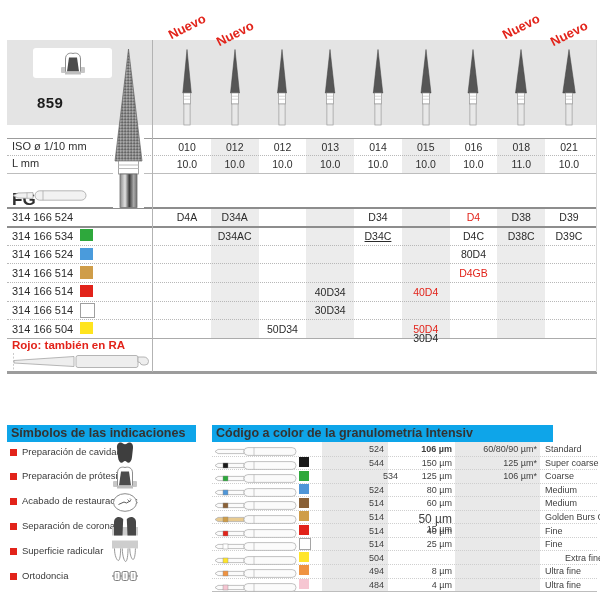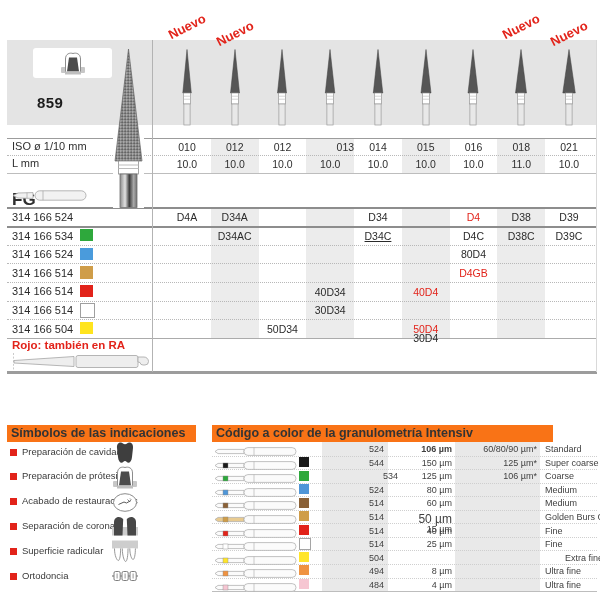--- a/index.html
+++ b/index.html
@@ -12,21 +12,21 @@
   #series{left:37px;top:94px;font-size:15px;font-weight:bold;color:#1c1c1c;z-index:2;letter-spacing:0.4px;}
   #vline{left:152px;top:40px;width:1px;height:332px;background:#b3b3b3;z-index:3;}
   #vline-r{left:596px;top:40px;width:1px;height:332px;background:#d9d9d9;z-index:3;}
   #iso-label{left:12px;top:140px;font-size:11px;z-index:2;}
   #l-label{left:12px;top:157px;font-size:11px;z-index:2;}
   #fg-label{left:12px;top:175px;font-size:17px;font-weight:bold;z-index:2;margin-top:15px;}
   #fg-shank{left:12px;top:188px;z-index:2;}
   #red-note{left:12px;top:339px;font-size:11.5px;font-weight:bold;z-index:2;}
   #ra-shank{left:12px;top:352px;z-index:2;}
   #big-bur{left:111px;top:48px;z-index:4;}
-  .panel-title{height:17px;background:#f97316;font-size:12.5px;font-weight:bold;line-height:17px;
+  .panel-title{height:17px;background:#0ea5e9;font-size:12.5px;font-weight:bold;line-height:17px;
                padding-left:4px;box-sizing:border-box;color:#333;z-index:2;white-space:nowrap;}
   #sym-title{left:7px;top:425px;width:189px;}
   #code-title{left:212px;top:425px;width:341px;}
   #dyn{left:0;top:0;width:600px;height:600px;z-index:1;}
 </style>
 </head>
 <body>
 
 <div id="page">
   <div id="banner" class="abs"></div>
@@ -134,21 +134,21 @@
   </svg></div>
       <div style="position: absolute; left: 258.6px; top: 140.5px; width: 47.75px; text-align: center; font-size: 10.5px; z-index: 2;">012</div>
       <div style="position: absolute; left: 258.6px; top: 157.5px; width: 47.75px; text-align: center; font-size: 10.5px; z-index: 2;">10.0</div>
       <div style="position: absolute; left: 320.225px; top: 48px; width: 20px; height: 78px; z-index: 3;"><svg width="20" height="78" viewBox="0 0 20 78">
     <polygon points="10,1.5 14.8,45 5.3,45" fill="#565656" stroke="#3f3f3f" stroke-width="0.5"></polygon>
     <rect x="6.6" y="45" width="6.8" height="11" fill="#ffffff" stroke="#979797" stroke-width="0.7"></rect>
     <line x1="6.6" y1="48.2" x2="13.4" y2="48.2" stroke="#c2c2c2" stroke-width="0.7"></line>
     <line x1="6.6" y1="51.2" x2="13.4" y2="51.2" stroke="#c2c2c2" stroke-width="0.7"></line>
     <rect x="6.9" y="56" width="6.2" height="21" fill="#e8e8e8" stroke="#9b9b9b" stroke-width="0.7"></rect>
   </svg></div>
-      <div style="position: absolute; left: 306.35px; top: 140.5px; width: 47.75px; text-align: right; font-size: 10.5px; z-index: 2;">013</div>
+      <div style="position: absolute; left: 306.35px; top: 140.5px; width: 47.75px; text-align: center; font-size: 10.5px; z-index: 2;">013</div>
       <div style="position: absolute; left: 306.35px; top: 157.5px; width: 47.75px; text-align: center; font-size: 10.5px; z-index: 2;">10.0</div>
       <div style="position: absolute; left: 367.975px; top: 48px; width: 20px; height: 78px; z-index: 3;"><svg width="20" height="78" viewBox="0 0 20 78">
     <polygon points="10,1.5 14.8,45 5.3,45" fill="#565656" stroke="#3f3f3f" stroke-width="0.5"></polygon>
     <rect x="6.6" y="45" width="6.8" height="11" fill="#ffffff" stroke="#979797" stroke-width="0.7"></rect>
     <line x1="6.6" y1="48.2" x2="13.4" y2="48.2" stroke="#c2c2c2" stroke-width="0.7"></line>
     <line x1="6.6" y1="51.2" x2="13.4" y2="51.2" stroke="#c2c2c2" stroke-width="0.7"></line>
     <rect x="6.9" y="56" width="6.2" height="21" fill="#e8e8e8" stroke="#9b9b9b" stroke-width="0.7"></rect>
   </svg></div>
       <div style="position: absolute; left: 354.1px; top: 140.5px; width: 47.75px; text-align: center; font-size: 10.5px; z-index: 2;">014</div>
       <div style="position: absolute; left: 354.1px; top: 157.5px; width: 47.75px; text-align: center; font-size: 10.5px; z-index: 2;">10.0</div>

